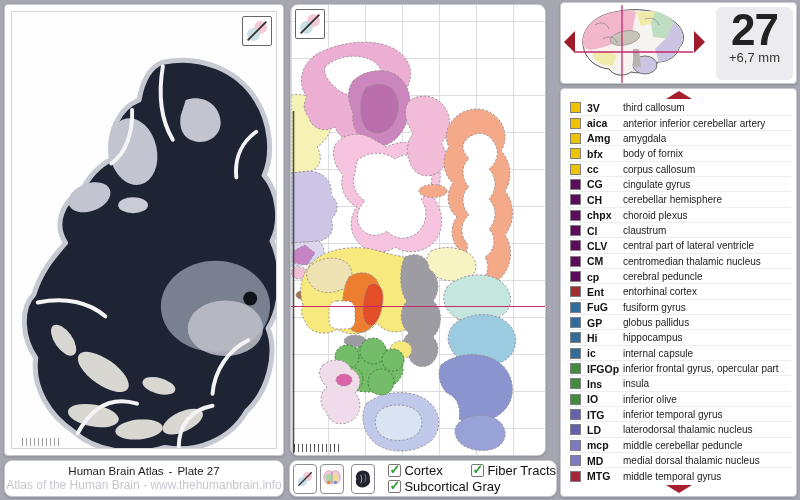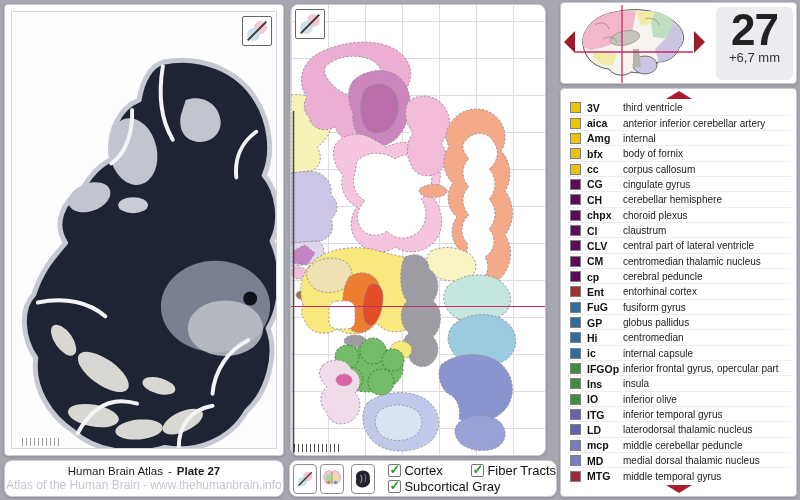--- a/index.html
+++ b/index.html
@@ -23,21 +23,21 @@
   .ruler{position:absolute;height:8px;background:
      repeating-linear-gradient(90deg,#555 0 1px,transparent 1px 4px);}
   .ruler:after{content:"";position:absolute;left:0;top:0;width:100%;height:3px;background:repeating-linear-gradient(90deg,#333 0 1px,transparent 1px 20px);}
   #ruler-diagram{left:3px;bottom:3px;width:46px;}
   #ruler-photo{left:10px;bottom:2px;width:40px;opacity:.55;}
 
   
   #caption-bar{left:4px;top:460px;width:280px;height:37px;border-radius:8px;text-align:center;}
   #caption-line1{margin-top:4px;font-size:11.5px;color:#1c1c1c;}
   #caption-line1 .sep{margin:0 5px;}
-  #caption-line1 .plate{font-weight:bold;text-align:right;}
+  #caption-line1 .plate{font-weight:normal;text-align:right;}
   #caption-line2{font-size:12px;color:#c6c6d0;margin-top:1px;}
 
   
   #controls-bar{left:289px;top:460px;width:268px;height:37px;border-radius:8px;display:flex;align-items:center;}
   .view-btn{width:30px;height:30px;border:1px solid #8d8d95;border-radius:4px;background:#fff;padding:1px;cursor:pointer;}
   .view-btn svg{display:block;width:100%;height:100%;}
   #btn-view-lines{margin-left:3px;}
   #btn-view-diagram{margin-left:3px;}
   #btn-view-photo{margin-left:7px;}
   #layer-toggles{margin-left:13px;display:grid;grid-template-columns:81px auto;column-gap:2px;row-gap:1px;}
@@ -248,33 +248,33 @@
     <div id="plate-position">+6,7 mm</div>
   </div>
 </div>
 
 <div class="card" id="panel-legend">
   <div class="scroll-arrow" id="legend-up"></div>
   <div id="legend-list">
   <div class="legend-row">
     <span class="chip" style="background: rgb(239, 195, 1);"></span>
     <span class="abbr">3V</span>
-    <span class="lname">third ventricle</span>
+    <span class="lname">third callosum</span>
   </div>
 
   <div class="legend-row">
     <span class="chip" style="background: rgb(239, 195, 1);"></span>
     <span class="abbr">aica</span>
     <span class="lname">anterior inferior cerebellar artery</span>
   </div>
 
   <div class="legend-row">
     <span class="chip" style="background: rgb(239, 195, 1);"></span>
     <span class="abbr">Amg</span>
-    <span class="lname">internal</span>
+    <span class="lname">amygdala</span>
   </div>
 
   <div class="legend-row">
     <span class="chip" style="background: rgb(239, 195, 1);"></span>
     <span class="abbr">bfx</span>
     <span class="lname">body of fornix</span>
   </div>
 
   <div class="legend-row">
     <span class="chip" style="background: rgb(239, 195, 1);"></span>
@@ -338,21 +338,21 @@
 
   <div class="legend-row">
     <span class="chip" style="background: rgb(46, 109, 158);"></span>
     <span class="abbr">GP</span>
     <span class="lname">globus pallidus</span>
   </div>
 
   <div class="legend-row">
     <span class="chip" style="background: rgb(46, 109, 158);"></span>
     <span class="abbr">Hi</span>
-    <span class="lname">centromedian</span>
+    <span class="lname">hippocampus</span>
   </div>
 
   <div class="legend-row">
     <span class="chip" style="background: rgb(46, 109, 158);"></span>
     <span class="abbr">ic</span>
     <span class="lname">internal capsule</span>
   </div>
 
   <div class="legend-row">
     <span class="chip" style="background: rgb(63, 142, 61);"></span>

